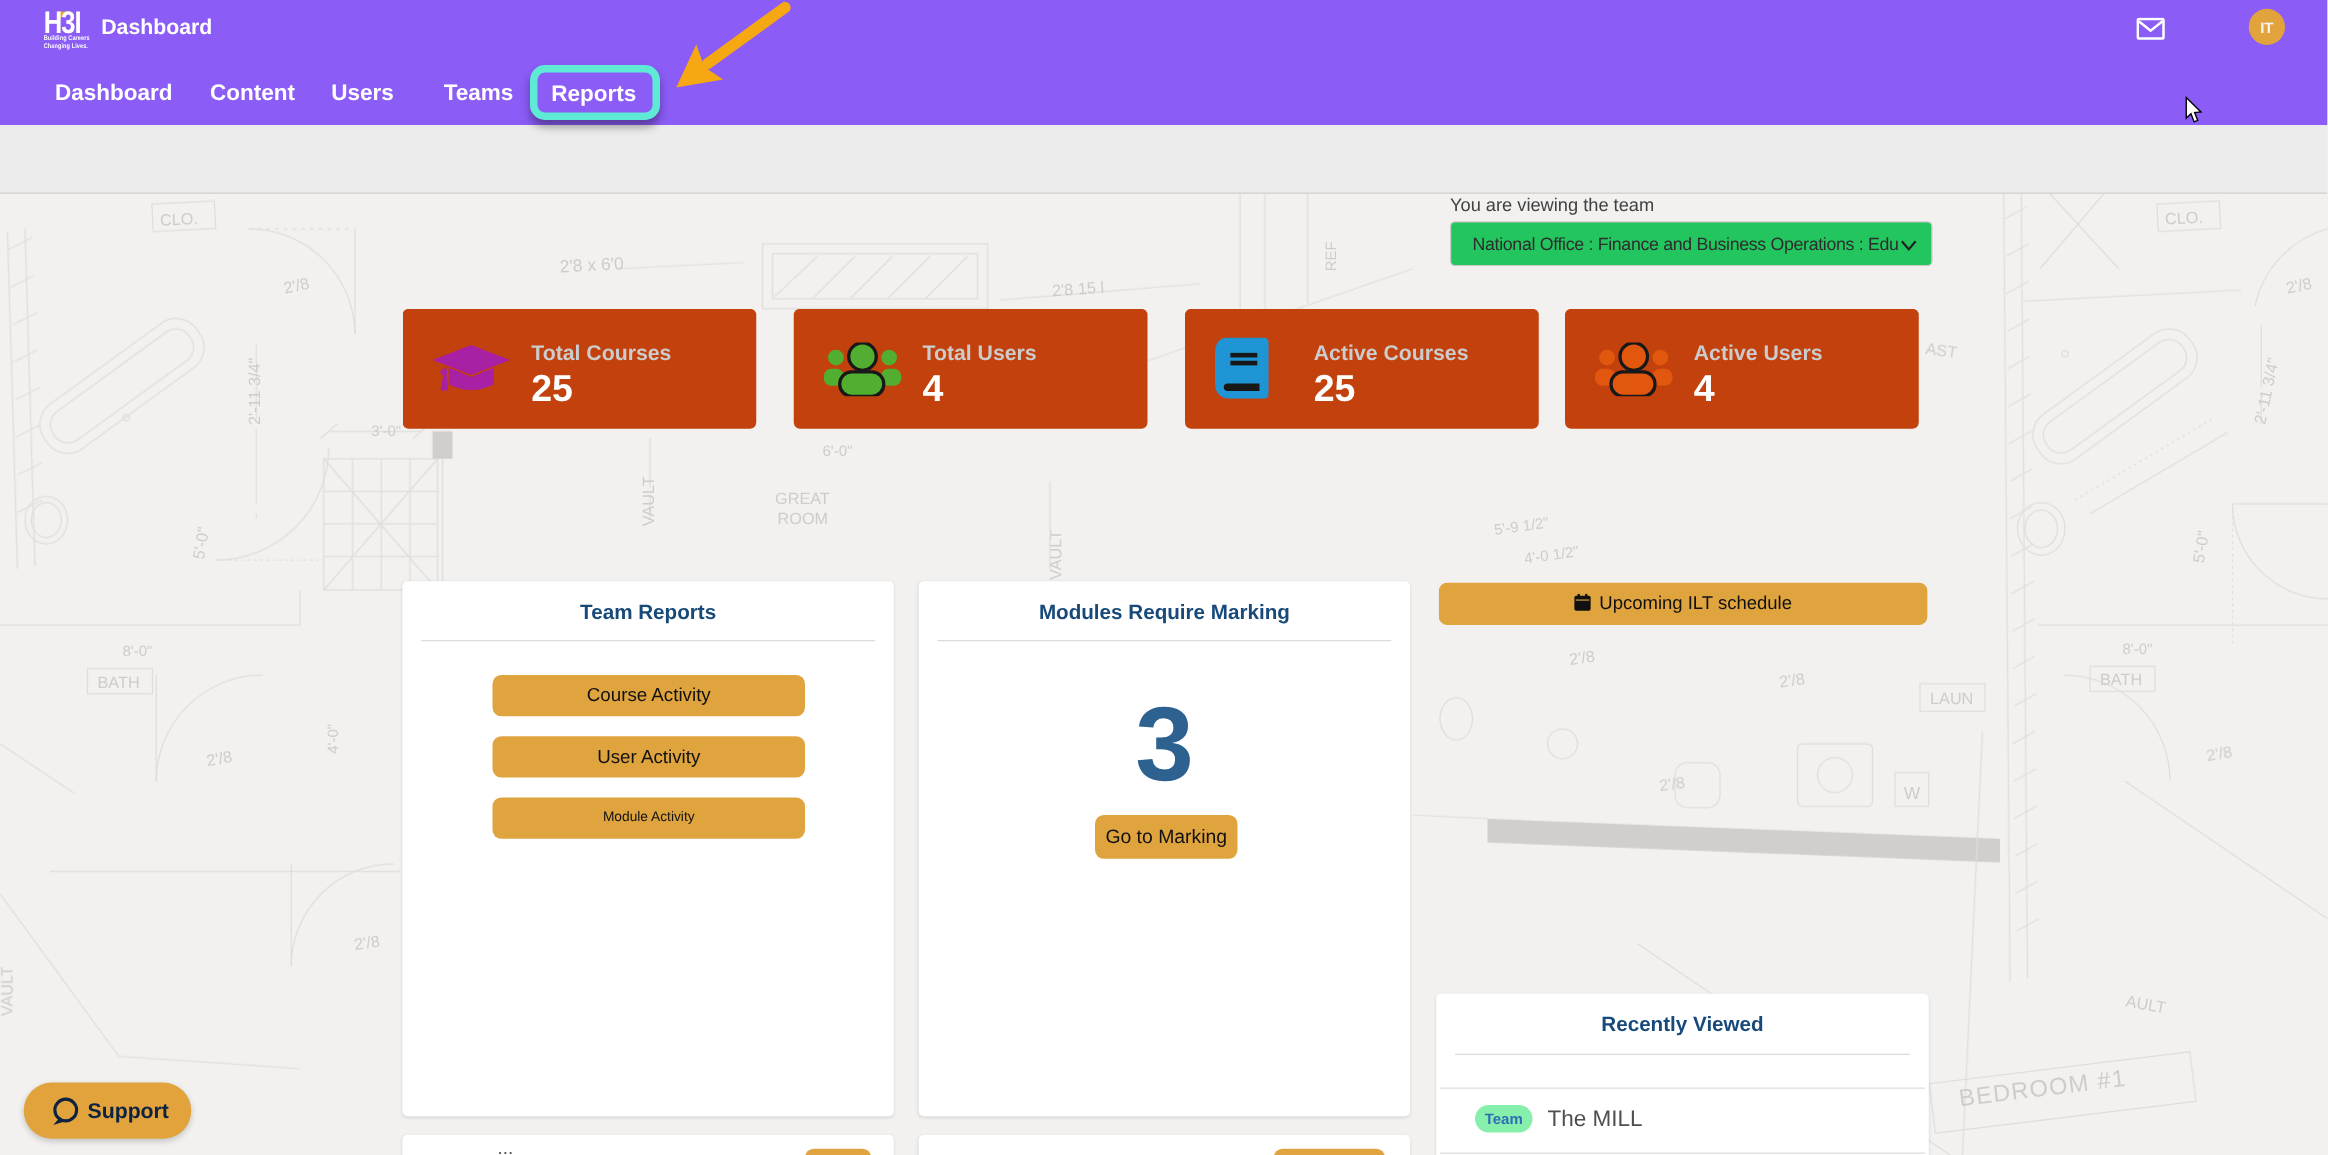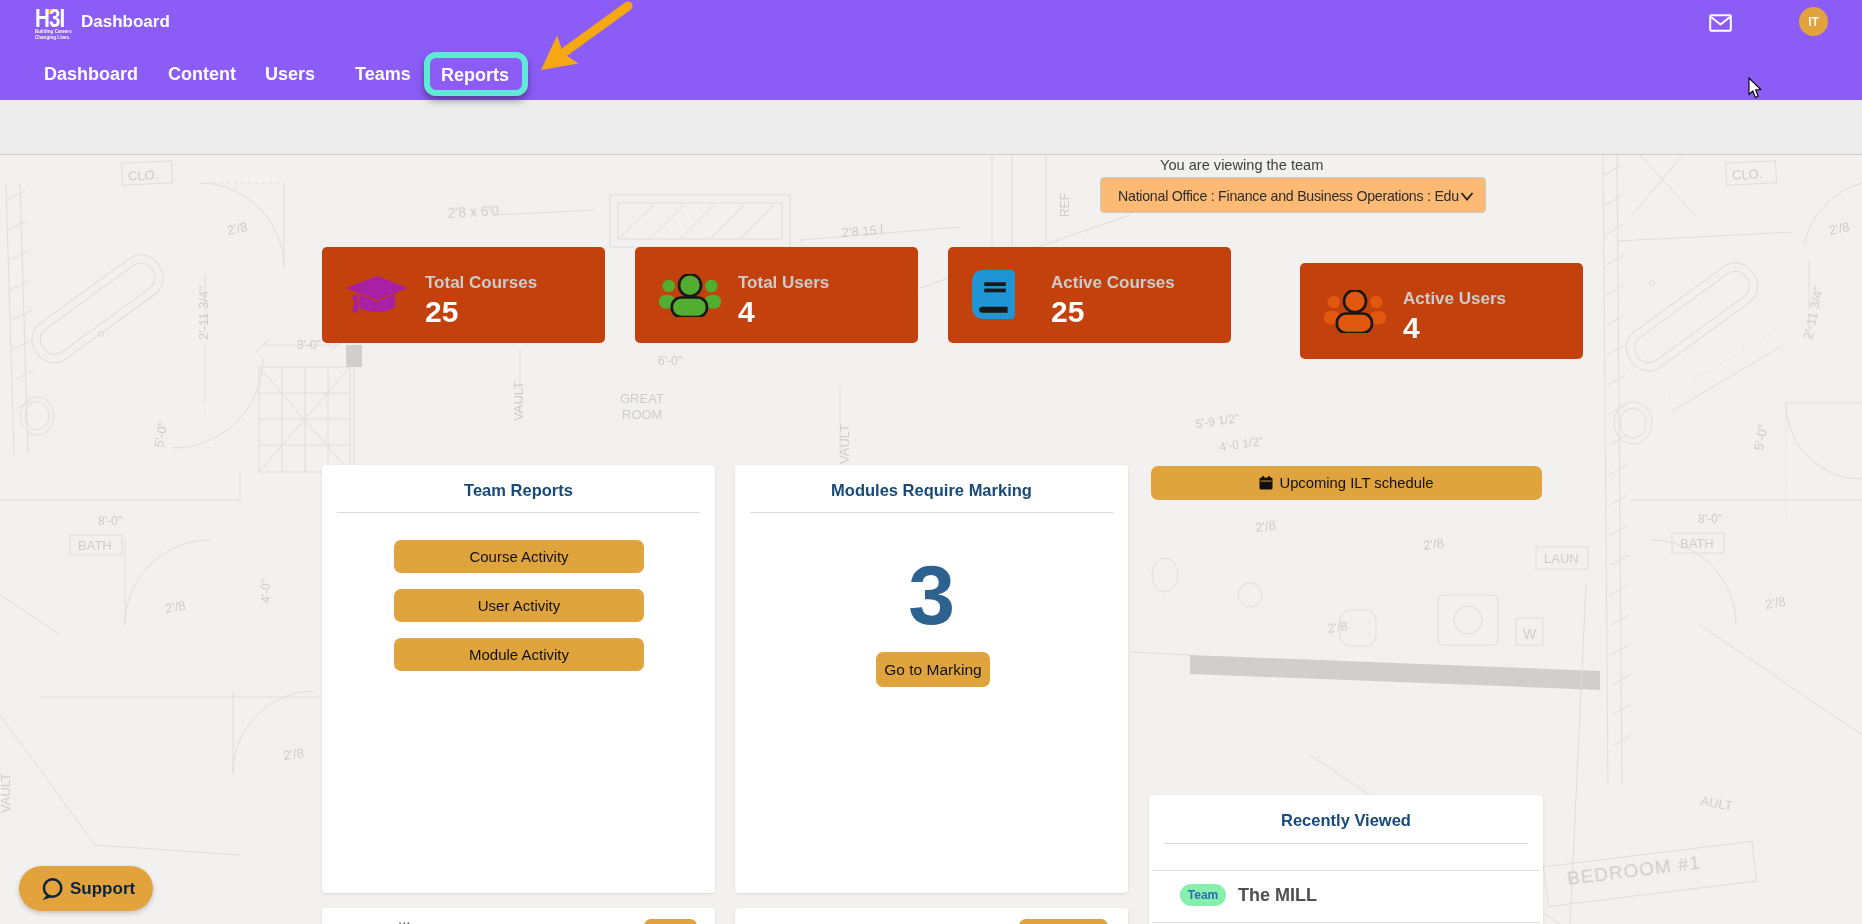--- a/index.html
+++ b/index.html
@@ -17,21 +17,21 @@
   .navlink { position:absolute; top:64px; color:#fff; font-size:18px; font-weight:bold; }
   #reportsbox { position:absolute; left:424px; top:52px; width:104px; height:44px;
       border:6px solid #5eead4; border-radius:12px; box-shadow:0 5px 7px rgba(0,0,0,0.35); }
   #reportsbox span { position:absolute; left:11px; top:7px; color:#fff; font-size:18px; font-weight:bold; }
 
   
   #band { position:absolute; left:0; top:100px; width:1862px; height:55px; background:#ececec; border-bottom:1px solid #d2d0ce; }
 
   
   #viewlabel { position:absolute; left:1160px; top:157px; font-size:14.6px; color:#414141; }
-  #teamselect { position:absolute; left:1100px; top:177px; width:386px; height:36px; background:#fdba74;
+  #teamselect { position:absolute; left:1160px; top:177px; width:386px; height:36px; background:#22c55e;
       border:1px solid #c8c8c8; border-radius:4px; }
   #teamselect .txt { position:absolute; left:17px; top:9.5px; width:343px; font-size:14.2px; letter-spacing:-0.25px; color:#2d2d2d; white-space:nowrap; overflow:hidden; }
 
   
   .stat { position:absolute; top:247px; width:283px; height:96px; background:#c2410c; border-radius:5px; }
   .stat .title { position:absolute; left:103px; top:26px; font-size:17px; font-weight:bold; color:#cccccc; }
   .stat .num { position:absolute; left:103px; top:48px; font-size:30px; font-weight:bold; color:#ffffff; }
   .stat svg { position:absolute; left:24px; top:29px; }
 
   
@@ -307,39 +307,39 @@
   <div class="stat" style="left:948px;">
     <svg style="left:24px; top:23px;" width="43" height="49" viewBox="0 0 43 49" fill="#2095d5">
       <path d="M11,0 H38.5 Q43,0 43,4.5 V44.5 Q43,49 38.5,49 H13 Q0,49 0,36 V13 Q0,0 11,0 Z"></path>
       <rect x="12.3" y="12.3" width="21.5" height="3.7" fill="#181818"></rect>
       <rect x="12.3" y="18.6" width="21.5" height="3.7" fill="#181818"></rect>
       <path d="M9.5,36.8 h26.1 v5.9 h-26.1 a3,3 0 0 1 0,-5.9 z" fill="#181818"></path>
     </svg>
     <div class="title">Active Courses</div>
     <div class="num">25</div>
   </div>
-  <div class="stat" style="left:1300px;margin-top:16px;">
+  <div class="stat" style="left:1252px;">
     <svg style="left:24px; top:27px;" width="64" height="43" viewBox="0 0 64 43" fill="#e1570e">
       <circle cx="9.7" cy="12" r="6.3"></circle>
       <rect x="0" y="21" width="16.2" height="13.5" rx="6"></rect>
       <circle cx="52.3" cy="12" r="6.3"></circle>
       <rect x="45.8" y="21" width="16.2" height="13.5" rx="6"></rect>
       <circle cx="31" cy="11.2" r="11" stroke="#181818" stroke-width="2.6"></circle>
       <rect x="12.8" y="23.5" width="35.2" height="19.5" rx="9.5" stroke="#181818" stroke-width="2.6"></rect>
     </svg>
     <div class="title">Active Users</div>
     <div class="num">4</div>
   </div>
 
   <div class="card" style="left:322px; top:465px; width:393px; height:428px;text-decoration:underline;">
     <div class="cardtitle" style="top:16px;">Team Reports</div>
     <div class="carddiv" style="top:47px;"></div>
     <div class="obtn" style="left:72px; top:75px; width:250px; height:33px; font-size:15px; line-height:33px;">Course Activity</div>
     <div class="obtn" style="left:72px; top:124px; width:250px; height:33px; font-size:15px; line-height:33px;">User Activity</div>
-    <div class="obtn" style="left:72px; top:173px; width:250px; height:33px; font-size:15px; line-height:33px;">Module Activity</div>
+    <div class="obtn" style="left:72px; top:173px; width:250px; height:33px; font-size:11px; line-height:33px;">Module Activity</div>
   </div>
 
   <div class="card" style="left:735px; top:465px; width:393px; height:428px;">
     <div class="cardtitle" style="top:16px;">Modules Require Marking</div>
     <div class="carddiv" style="top:47px;"></div>
     <div class="abs" style="left:0; top:88px; width:100%; text-align:center; font-size:84px; line-height:84px; font-weight:bold; color:#2d618f;">3</div>
     <div class="obtn" style="left:141px; top:187px; width:114px; height:35px; font-size:15.5px; line-height:35px;">Go to Marking</div>
   </div>
 
   <div class="obtn" style="left:1151px; top:466px; width:391px; height:34px; font-size:14.8px; line-height:34px;">
@@ -348,21 +348,21 @@
       <rect x="3" y="0" width="2" height="3.4" rx="0.8" fill="#111"></rect>
       <rect x="9" y="0" width="2" height="3.4" rx="0.8" fill="#111"></rect>
       <rect x="1.6" y="4.6" width="10.8" height="0.9" fill="#e0a43f"></rect>
     </svg>Upcoming ILT schedule</div>
 
   <div class="card" style="left:1149px; top:795px; width:394px; height:200px;">
     <div class="cardtitle" style="top:16px;">Recently Viewed</div>
     <div class="carddiv" style="top:48px;"></div>
     <div class="abs" style="left:3px; right:3px; top:75px; height:1px; background:#dddddd;"></div>
     <div class="abs" style="left:31px; top:89px; width:46px; height:22px; background:#86efac; border-radius:11px; text-align:center; line-height:22px; font-size:12px; font-weight:bold; color:#2e6cb5;">Team</div>
-    <div class="abs" style="left:89px; top:90px; font-size:18px; font-weight:bold; color:#4f4f4f;">The MILL</div>
+    <div class="abs" style="left:89px; top:90px; font-size:18px; font-weight:normal; color:#4f4f4f;">The MILL</div>
     <div class="abs" style="left:3px; right:3px; top:127px; height:1px; background:#dddddd;"></div>
   </div>
 
   <div class="card" style="left:322px; top:908px; width:393px; height:100px;">
       <div class="abs" style="left:76px; top:2px; font-size:15px; color:#555;">...</div>
     <div class="obtn" style="left:322px; top:11px; width:53px; height:22px;"></div>
   </div>
   <div class="card" style="left:735px; top:908px; width:393px; height:100px;">
     <div class="obtn" style="left:284px; top:11px; width:89px; height:22px;"></div>
   </div>

